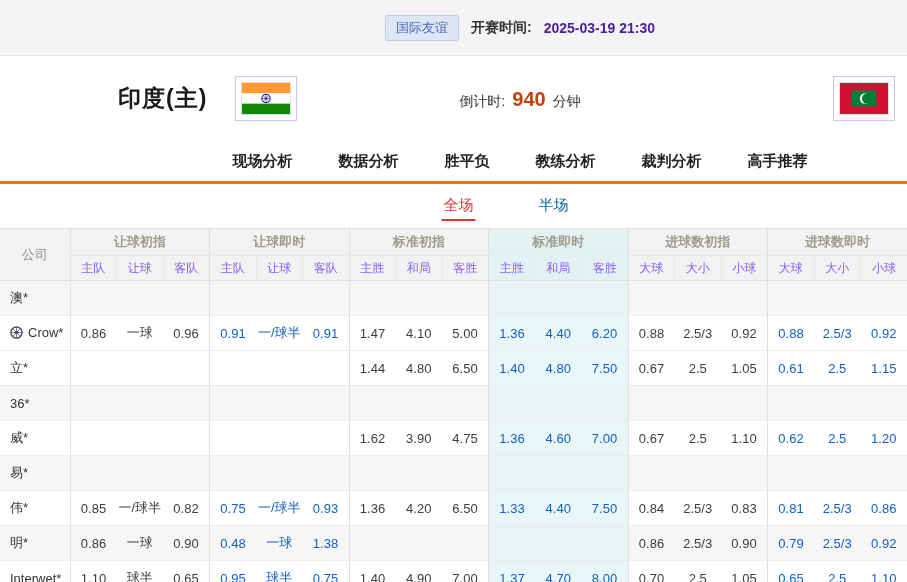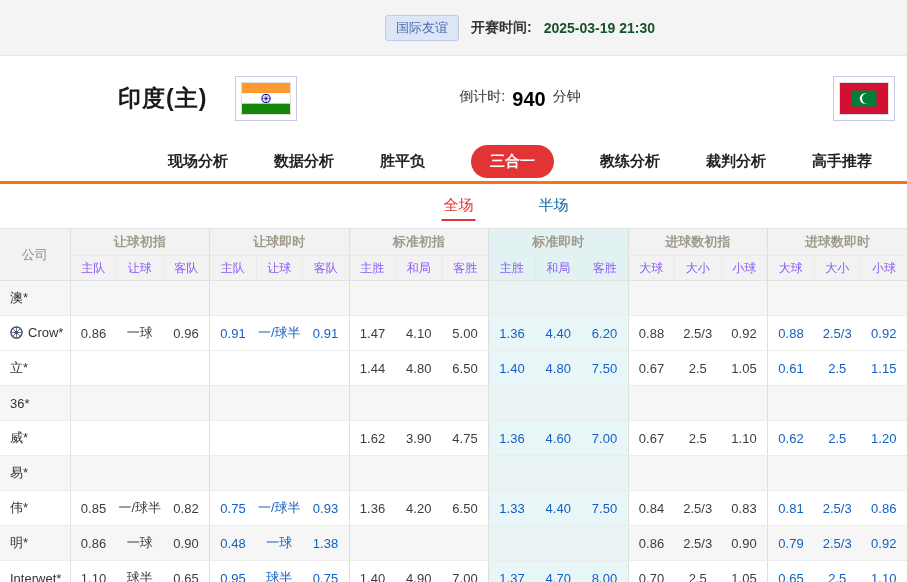--- a/index.html
+++ b/index.html
@@ -8,33 +8,33 @@
 
   :root { --accent:#e23434; --live:#1360c4; --hl:#e9f6f7; }
 
   
   .top-bar { height:56px; background:#f4f4f4; border-bottom:1px solid #e7e7e7; position:relative; }
   .top-center { position:absolute; left:520px; top:50%; transform:translate(-50%,-50%);
     display:flex; align-items:center; gap:12px; white-space:nowrap; }
   .badge { background:#dce6f4; color:#4a69b4; border:1px solid #bccbe8; border-radius:3px;
     padding:3px 10px; font-size:13px; cursor:pointer; }
   .st-label { font-size:14px; font-weight:bold; color:#333; }
-  .st-time { font-size:14px; font-weight:bold; color:#14532d;text-align:right; }
+  .st-time { font-size:14px; font-weight:bold; color:#4c1d95;text-align:right; }
 
   
   .match-header { height:85px; display:flex; align-items:center; position:relative; background:#fff;gap:24px; }
   .team { display:flex; align-items:center; }
   .team.home { margin-left:118px; gap:28px; }
   .team.away { margin-left:auto; margin-right:12px; gap:14px; }
   .team-name { font-size:23px; font-weight:bold; color:#1a1a1a; letter-spacing:1px; white-space:nowrap; }
   .flag-box { display:inline-flex; padding:6px; background:#fff; border:1px solid #c9c9e2; }
   .flag-box svg { display:block; outline:1px solid #ddd; }
   .countdown { position:absolute; left:520px; top:50%; transform:translate(-50%,-50%);
-    font-size:14px; color:#333; white-space:nowrap; display:flex; align-items:flex-start; gap:7px; }
-  .cd-value { font-size:20px; font-weight:bold; color:#000000; }
+    font-size:14px; color:#333; white-space:nowrap; display:flex; align-items:flex-end; gap:7px; }
+  .cd-value { font-size:20px; font-weight:bold; color:#c2410c; }
 
   
   .nav-tabs { height:43px; border-bottom:3px solid #f97316; position:relative; background:#fff; }
   .nav-inner { position:absolute; left:520px; top:0; transform:translateX(-50%); height:100%;
     display:flex; align-items:center; gap:46px; white-space:nowrap; }
   .nav-tab { font-size:15px; font-weight:bold; color:#222; cursor:pointer; }
   .nav-tab.active { background:var(--accent); color:#fff; padding:7px 19px; border-radius:17px; }
 
   
   .sub-tabs { height:44px; position:relative; background:#fff; }
@@ -105,21 +105,20 @@
         </svg>
       </span>
     </div>
   </div>
 
   <div class="nav-tabs">
     <div class="nav-inner">
         <div class="nav-tab">现场分析</div>
         <div class="nav-tab">数据分析</div>
         <div class="nav-tab">胜平负</div>
-        <div class="nav-tab active">三合一</div>
         <div class="nav-tab">教练分析</div>
         <div class="nav-tab">裁判分析</div>
         <div class="nav-tab">高手推荐</div>
       </div>
   </div>
 
   <div class="sub-tabs">
     <div class="sub-inner">
         <div class="sub-tab active">全场</div>
         <div class="sub-tab">半场</div>

